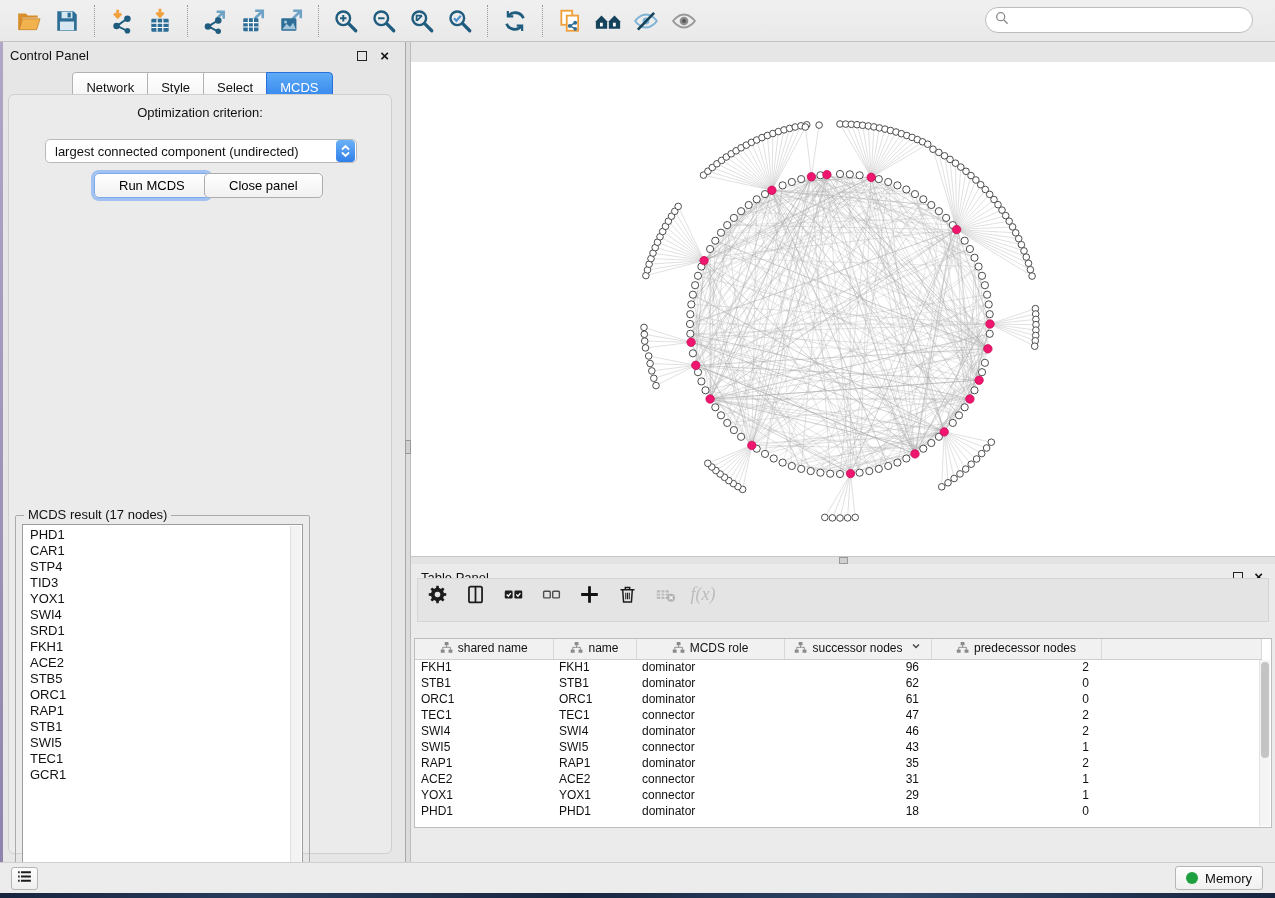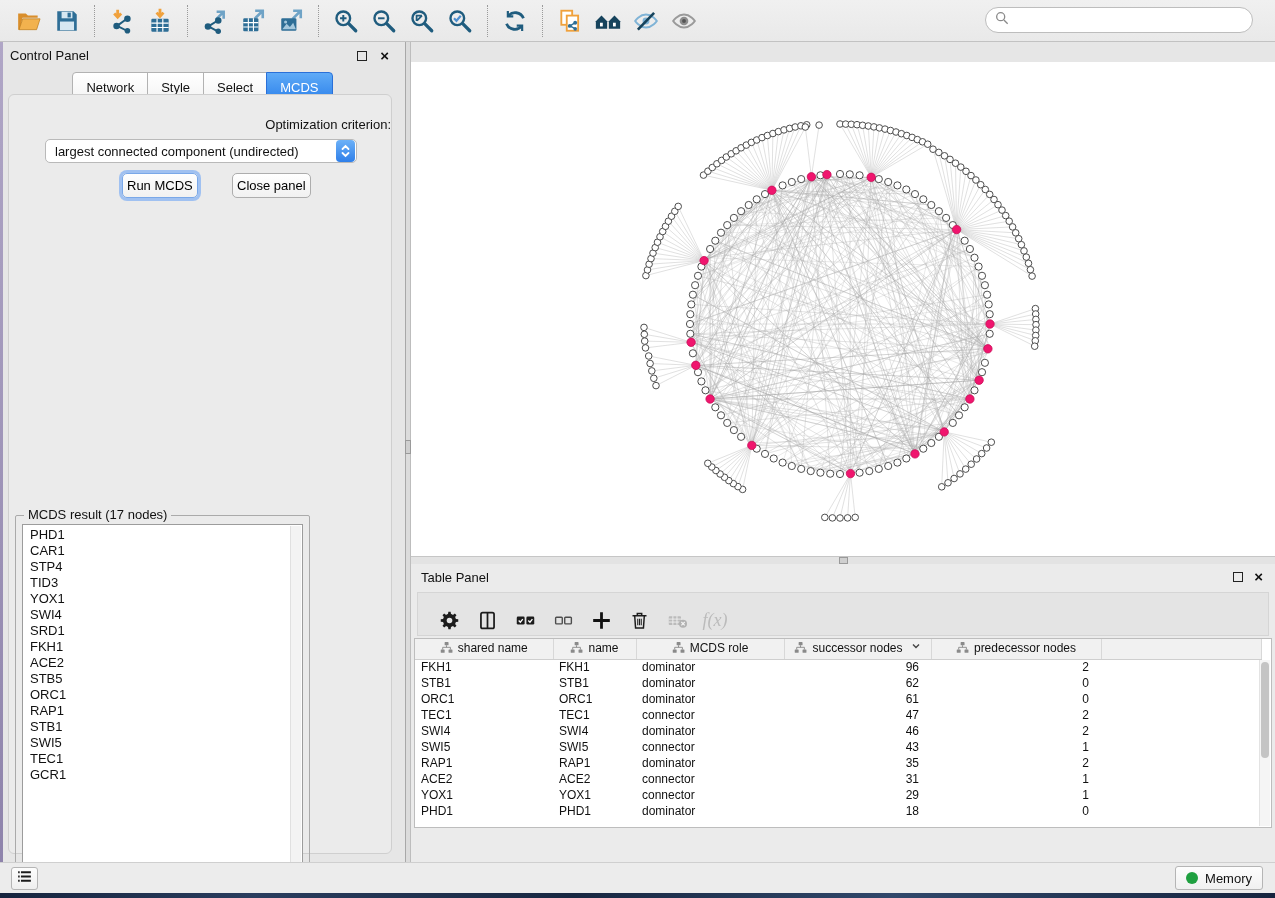--- a/index.html
+++ b/index.html
@@ -26,29 +26,29 @@
   #cp-close{right:16px;top:9px;}
   .seg{display:inline-flex;}
   .seg .seg-btn{font-size:13px;background:linear-gradient(#ffffff,#f3f3f3);border:1px solid #b2b2b2;
     padding:7px 13px;margin-left:-1px;color:#111;cursor:pointer;font-family:Liberation Sans, sans-serif;}
   .seg .seg-btn:first-child{border-radius:4px 0 0 4px;margin-left:0;}
   .seg .seg-btn:last-child{border-radius:0 4px 4px 0;}
   .seg .seg-btn.active{background:linear-gradient(#5fabf7,#2c80ea);color:#fff;border-color:#2a70d8;}
   #cp-tabs{position:absolute;left:0;top:30px;width:100%;text-align:center;}
   #cp-body{position:absolute;left:8px;top:52px;width:384px;height:760px;background:#ebebeb;
     border:1px solid #cfcfcf;border-radius:6px;}
-  #opt-label{position:absolute;left:0;top:22px;width:100%;text-align:right;font-size:13px;}
+  #opt-label{position:absolute;left:0;top:10px;width:100%;text-align:center;font-size:13px;}
   #criterion{position:absolute;left:36px;top:44px;width:312px;height:24px;background:#fff;border:1px solid #b9b9b9;
     border-radius:5px;display:flex;align-items:center;cursor:pointer;}
   #criterion .val{flex:1;font-size:13px;padding-left:9px;white-space:nowrap;}
   #criterion .stepper{width:19px;height:22px;margin-right:1px;border-radius:4px;
     background:linear-gradient(#6cb1f8,#2f7fe9);display:flex;flex-direction:column;align-items:center;justify-content:center;}
   #criterion .stepper svg{width:11px;height:16px;}
   .push-btn{font-size:13px;font-family:"Liberation Sans",sans-serif;background:linear-gradient(#ffffff,#f1f1f1);
-    border:1px solid #adadad;border-radius:5px;padding:4px 4px;cursor:pointer;margin-left:28px;}
+    border:1px solid #adadad;border-radius:5px;padding:4px 24px;cursor:pointer;}
   #run-btn{position:absolute;left:85px;top:78px;box-shadow:0 0 0 3px rgba(110,165,245,.6);border-color:#7aa8e8;}
   #closepanel-btn{position:absolute;left:195px;top:78px;}
   #mcds-group{position:absolute;left:6px;top:420px;width:295px;height:366px;border:1px solid #aaa;border-radius:2px;}
   #mcds-legend{position:absolute;left:8px;top:-9px;background:#ebebeb;padding:0 4px;font-size:13px;}
   #mcds-list{position:absolute;left:6px;top:8px;right:6px;bottom:6px;background:#fff;border:1px solid #9c9c9c;overflow:hidden;}
   #mcds-list .sb{position:absolute;top:1px;right:1px;bottom:1px;width:11px;background:#f3f3f3;border-left:1px solid #e0e0e0;}
   #mcds-items{list-style:none;margin:2px 0 0 0;padding:0 0 0 7px;}
   #mcds-items li{font-size:13px;line-height:16px;cursor:default;}
   
   #v-divider{position:absolute;left:405px;top:42px;width:6px;height:820px;background:#dcdcdc;border-left:1px solid #a8a8a8;border-right:1px solid #bdbdbd;}
@@ -59,22 +59,22 @@
   .tl{position:absolute;top:4px;width:12px;height:12px;border-radius:50%;cursor:pointer;}
   #net-title{position:absolute;left:0;top:3px;width:100%;text-align:center;font-size:12.5px;color:#222;}
   #net-canvas{position:absolute;left:0;top:20px;width:864px;height:494px;background:#fff;}
   #h-splitter{position:absolute;left:0;top:514px;width:864px;height:8px;background:#e3e3e3;border-top:1px solid #c6c6c6;}
   #h-handle{position:absolute;left:428px;top:0px;width:9px;height:7px;background:#cfcfcf;border:1px solid #9a9a9a;cursor:row-resize;}
   
   #table-panel{position:absolute;left:0;top:522px;width:864px;height:298px;background:#ebebeb;}
   #tp-header{position:absolute;left:10px;top:6px;font-size:13px;}
   #tp-float{right:32px;top:8px;}
   #tp-close{right:12px;top:8px;}
-  #tp-toolbar{position:absolute;left:6px;top:28px;width:852px;height:44px;background:#e4e4e4;border:1px solid #d5d5d5;
-    display:flex;align-items:flex-end;padding-left:12px;}
+  #tp-toolbar{position:absolute;left:6px;top:14px;width:852px;height:44px;background:#e4e4e4;border:1px solid #d5d5d5;
+    display:flex;align-items:flex-start;}
   .tt-btn{width:30px;height:30px;margin:0 4px;display:flex;align-items:center;justify-content:center;cursor:pointer;}
   .tt-btn svg{width:21px;height:21px;}
   .tt-btn.disabled{opacity:.55;cursor:default;}
   .tt-btn .fx{font-family:"Liberation Serif",serif;font-style:italic;font-size:18px;color:#9a9a9a;}
   #table-wrap{position:absolute;left:3px;top:74px;width:858px;height:190px;background:#fff;border:1px solid #bdbdbd;overflow:hidden;}
   table{border-collapse:collapse;width:846px;table-layout:fixed;}
   th{height:20px;background:#f1f1f1;border-right:1px solid #d8d8d8;border-bottom:1px solid #cfcfcf;
      font-size:12px;font-weight:normal;text-align:center;position:relative;padding:0 4px;white-space:nowrap;}
   th .hicon{vertical-align:-2px;margin-right:5px;}
   th .sort{margin-left:8px;vertical-align:1px;}

